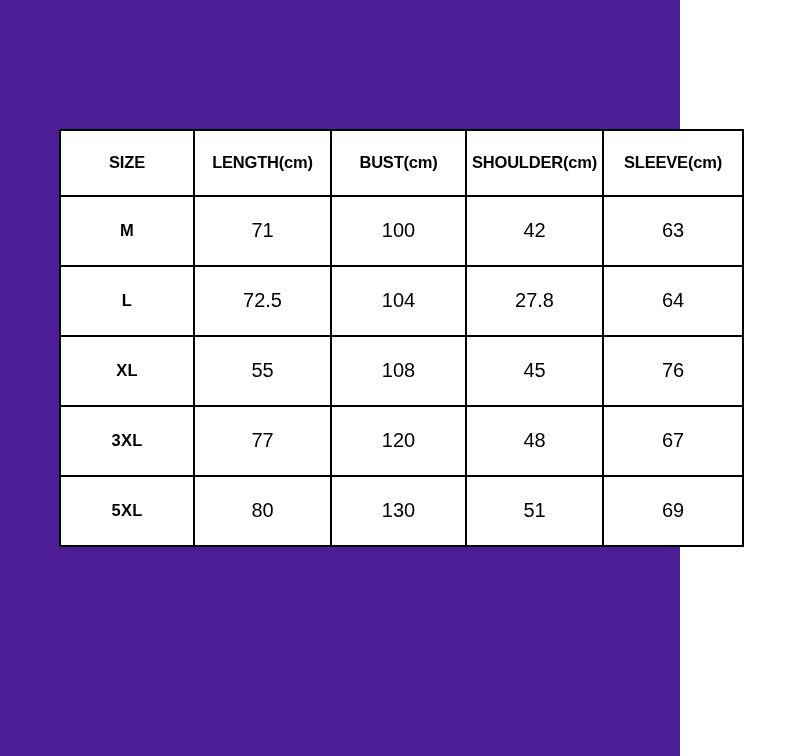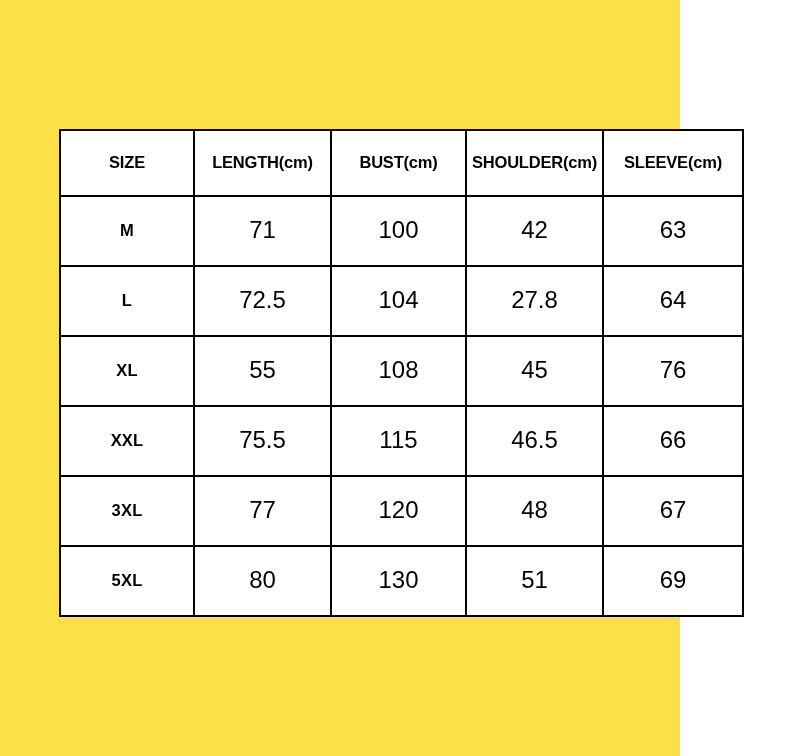--- a/index.html
+++ b/index.html
@@ -11,21 +11,21 @@
     width: 800px;
     height: 756px;
     overflow: hidden;
     font-family: "Liberation Sans", sans-serif;
     color: #000000;
   }
   #page {
     position: relative;
     width: 680px;
     height: 756px;
-    background: #fde047;
+    background: #4c1d95;
   }
   #size-chart-table {
     position: absolute;
     left: 59px;
     top: 129px;
     width: 683px;
     border-collapse: collapse;
     table-layout: fixed;
     background: #ffffff;
   }
@@ -48,21 +48,21 @@
     font-size: 16.5px;
     font-weight: bold;
     letter-spacing: -0.2px;
     line-height: 1;
   }
   #size-chart-table tbody tr {
     height: 68px;
   }
   #size-chart-table tbody td {
     height: 68px;
-    font-size: 24px;
+    font-size: 20px;
     font-weight: normal;
     line-height: 1;
   }
   #size-chart-table tbody td.size-cell {
     font-size: 16.5px;
     font-weight: bold;
     letter-spacing: 0.2px;
   }
   .cell-inner {
     display: block;
@@ -150,37 +150,20 @@
           <span class="cell-inner">108</span>
         </td>
         <td>
           <span class="cell-inner">45</span>
         </td>
         <td>
           <span class="cell-inner">76</span>
         </td>
       </tr>
 
-      <tr>
-        <td class="size-cell">
-          <span class="cell-inner">XXL</span>
-        </td>
-        <td>
-          <span class="cell-inner">75.5</span>
-        </td>
-        <td>
-          <span class="cell-inner">115</span>
-        </td>
-        <td>
-          <span class="cell-inner">46.5</span>
-        </td>
-        <td>
-          <span class="cell-inner">66</span>
-        </td>
-      </tr>
 
       <tr>
         <td class="size-cell">
           <span class="cell-inner">3XL</span>
         </td>
         <td>
           <span class="cell-inner">77</span>
         </td>
         <td>
           <span class="cell-inner">120</span>

